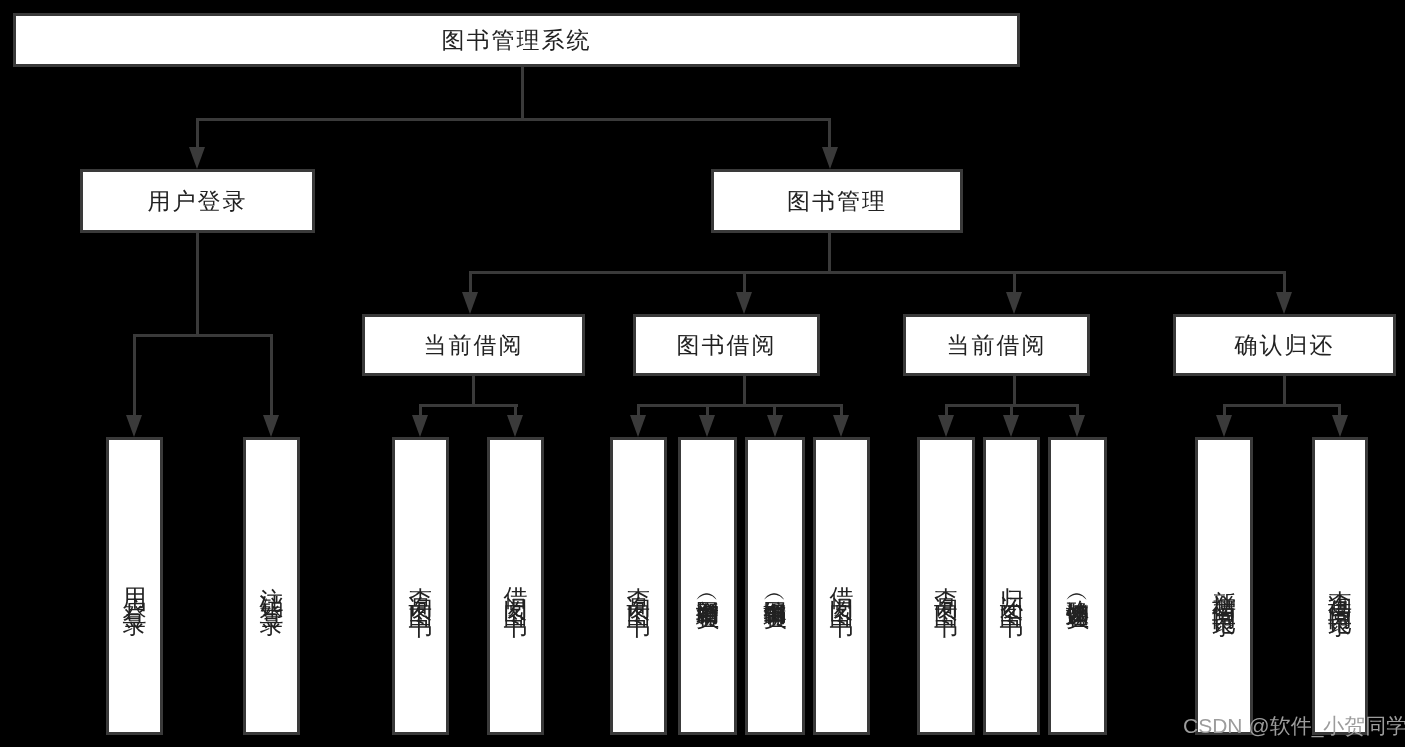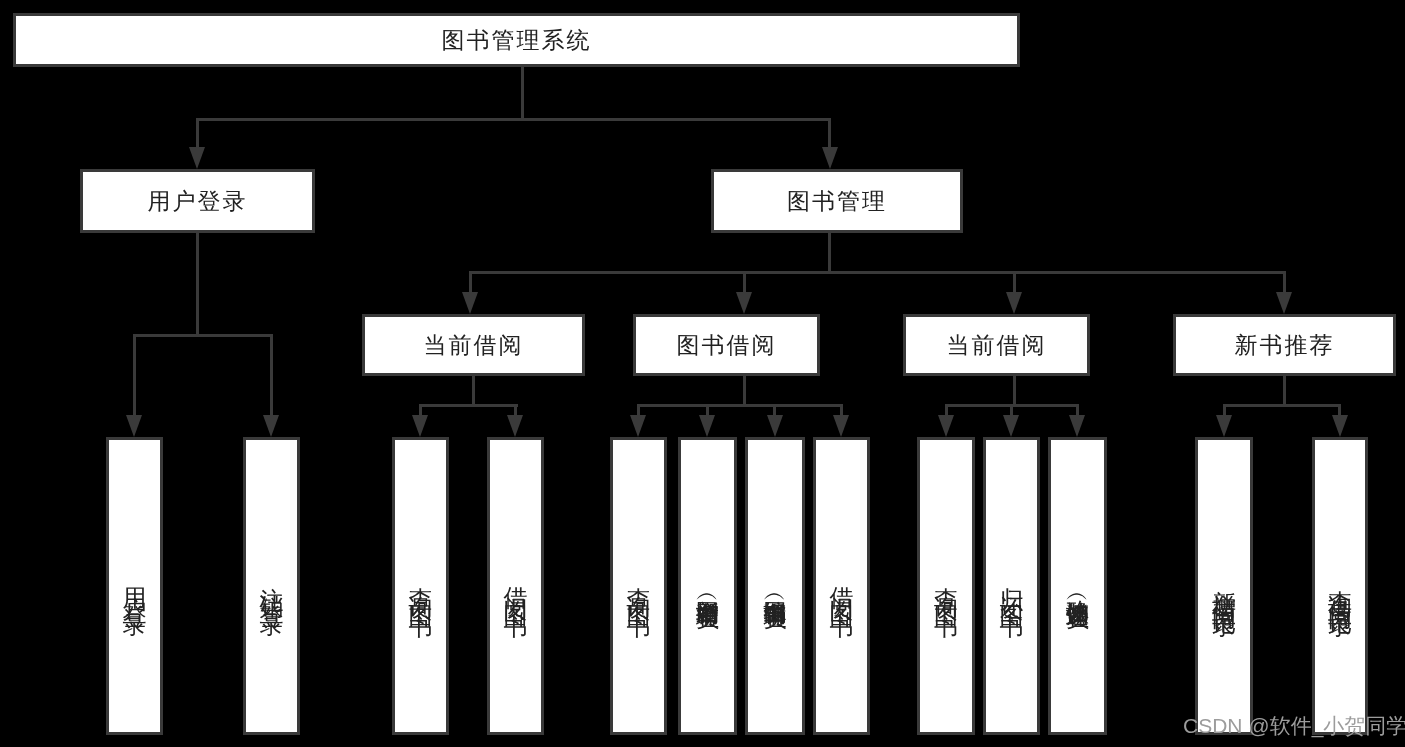--- a/index.html
+++ b/index.html
@@ -100,21 +100,21 @@
   <div class="box" style="left:362px; top:314px; width:223px; height:62px;">
     <span class="hlabel">当前借阅</span>
   </div>
   <div class="box" style="left:633px; top:314px; width:187px; height:62px;">
     <span class="hlabel">图书借阅</span>
   </div>
   <div class="box" style="left:903px; top:314px; width:187px; height:62px;justify-content:center;">
     <span class="hlabel">当前借阅</span>
   </div>
   <div class="box" style="left:1173px; top:314px; width:223px; height:62px;">
-    <span class="hlabel">新书推荐</span>
+    <span class="hlabel">确认归还</span>
   </div>
 
   <div class="edge" style="left:472px; top:375px; width:3px; height:31px;"></div>
   <div class="edge" style="left:419px; top:404px; width:99px; height:3px;"></div>
   <div class="edge" style="left:419px; top:404px; width:3px; height:14px;"></div>
   <div class="edge" style="left:514px; top:404px; width:3px; height:14px;"></div>
   <div class="arrow" style="left:412px; top:415px;"></div>
   <div class="arrow" style="left:507px; top:415px;"></div>
 
   <div class="edge" style="left:743px; top:375px; width:3px; height:31px;"></div>

